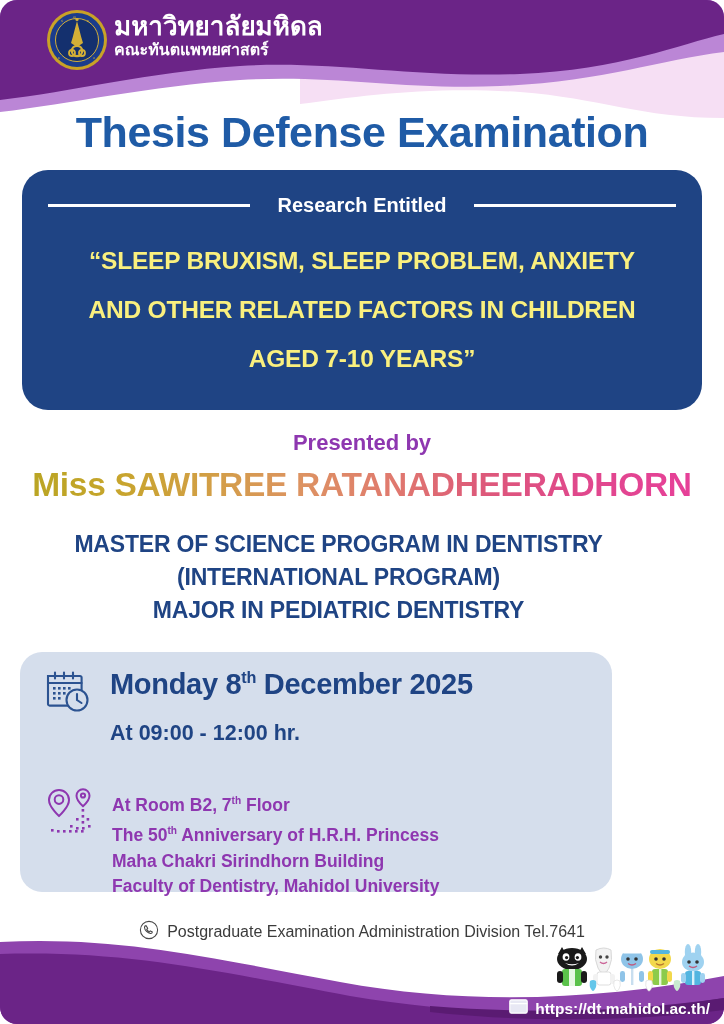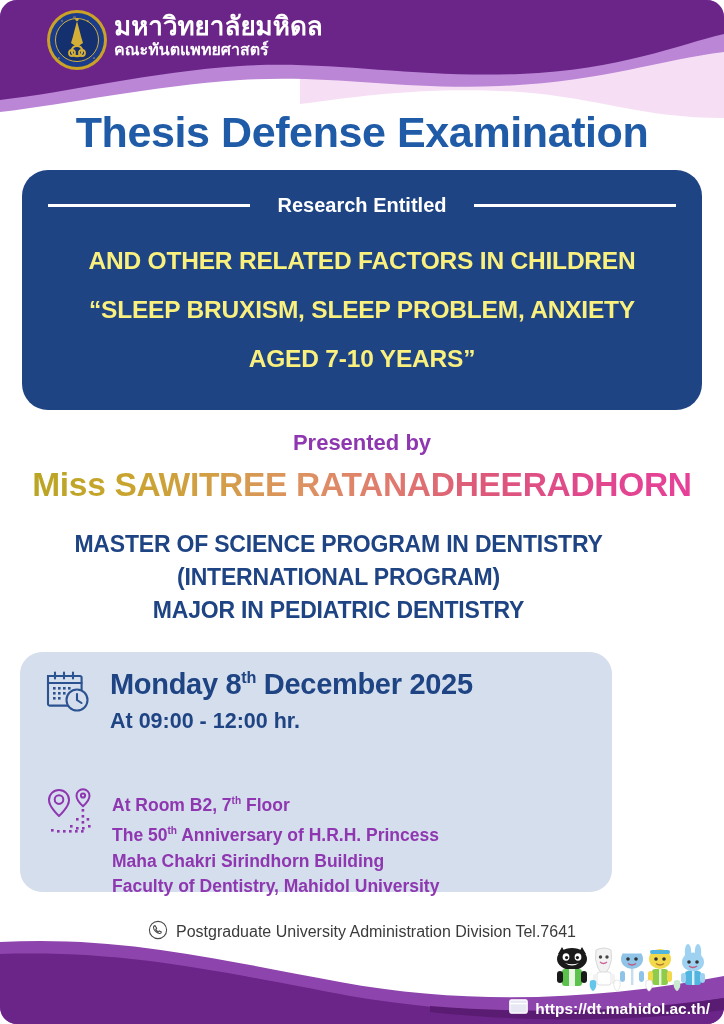--- a/index.html
+++ b/index.html
@@ -169,21 +169,21 @@
   .date-text-col { padding-top: 2px; }
   .date-line {
     color: #1F4484;
     font-size: 29px;
     font-weight: 700;
     letter-spacing: -0.3px;
     white-space: nowrap;
   }
   .date-line sup { font-size: 0.56em; vertical-align: super; }
   .time-line {
-    margin-top: 8px;
+    margin-top: 20px;
     color: #1F4484;
     font-size: 21.5px;
     font-weight: 700;
     white-space: nowrap;
   }
 
   .loc-row {
     position: absolute;
     left: 26px; top: 135px;
     display: flex;
@@ -284,22 +284,22 @@
 
   <div class="main-title">Thesis Defense Examination</div>
 
   <div class="research-box">
     <div class="research-hdr">
       <span class="rule left"></span>
       <span class="research-hdr-label">Research Entitled</span>
       <span class="rule right"></span>
     </div>
     <div class="research-title">
+      <div>“SLEEP BRUXISM, SLEEP PROBLEM, ANXIETY</div>
       <div>AND OTHER RELATED FACTORS IN CHILDREN</div>
-      <div>“SLEEP BRUXISM, SLEEP PROBLEM, ANXIETY</div>
       <div>AGED 7-10 YEARS”</div>
     </div>
   </div>
 
   <div class="presented-by">Presented by</div>
   <div class="presenter-name">Miss SAWITREE RATANADHEERADHORN</div>
 
   <div class="program-block">
     <div>MASTER OF SCIENCE PROGRAM IN DENTISTRY</div>
     <div>(INTERNATIONAL PROGRAM)</div>
@@ -370,21 +370,21 @@
     </div>
   </div>
 
   <div class="contact-row">
     <span>
       <svg width="20" height="20" viewBox="0 0 20 20" xmlns="http://www.w3.org/2000/svg">
         <circle cx="10" cy="10" r="8.6" fill="none" stroke="#4A4A4A" stroke-width="1.1"></circle>
         <path d="M7 5.6 c-.9.2-1.6 1-1.5 1.9 .3 2.9 3.1 5.7 6 6 .9.1 1.7-.6 1.9-1.5 l-2.1-1.1 -1.1 1 c-1-.6-1.9-1.5-2.5-2.5 l1-1.1 Z" fill="none" stroke="#4A4A4A" stroke-width="1.1" stroke-linejoin="round"></path>
       </svg>
     </span>
-    <span class="contact-text">Postgraduate University Administration Division Tel.7641</span>
+    <span class="contact-text">Postgraduate Examination Administration Division Tel.7641</span>
   </div>
 
   <div class="footer-wrap">
     <svg width="724" height="110" viewBox="0 0 724 110" xmlns="http://www.w3.org/2000/svg">
       <path d="M0,34 C120,26 210,48 340,72 C470,96 600,92 724,72 L724,110 L0,110 Z" fill="#F6DFF4"></path>
       <path d="M0,28 C120,22 210,44 340,68 C470,92 600,86 724,62 L724,110 L0,110 Z" fill="#8E44AD"></path>
       <path d="M0,40 C130,36 220,58 350,82 C480,104 610,102 724,84 L724,110 L0,110 Z" fill="#6B2487"></path>
       <path d="M430,92 C530,100 630,98 724,84 L724,96 C630,108 520,108 430,98 Z" fill="#5A1B72"></path>
     </svg>
   </div>

